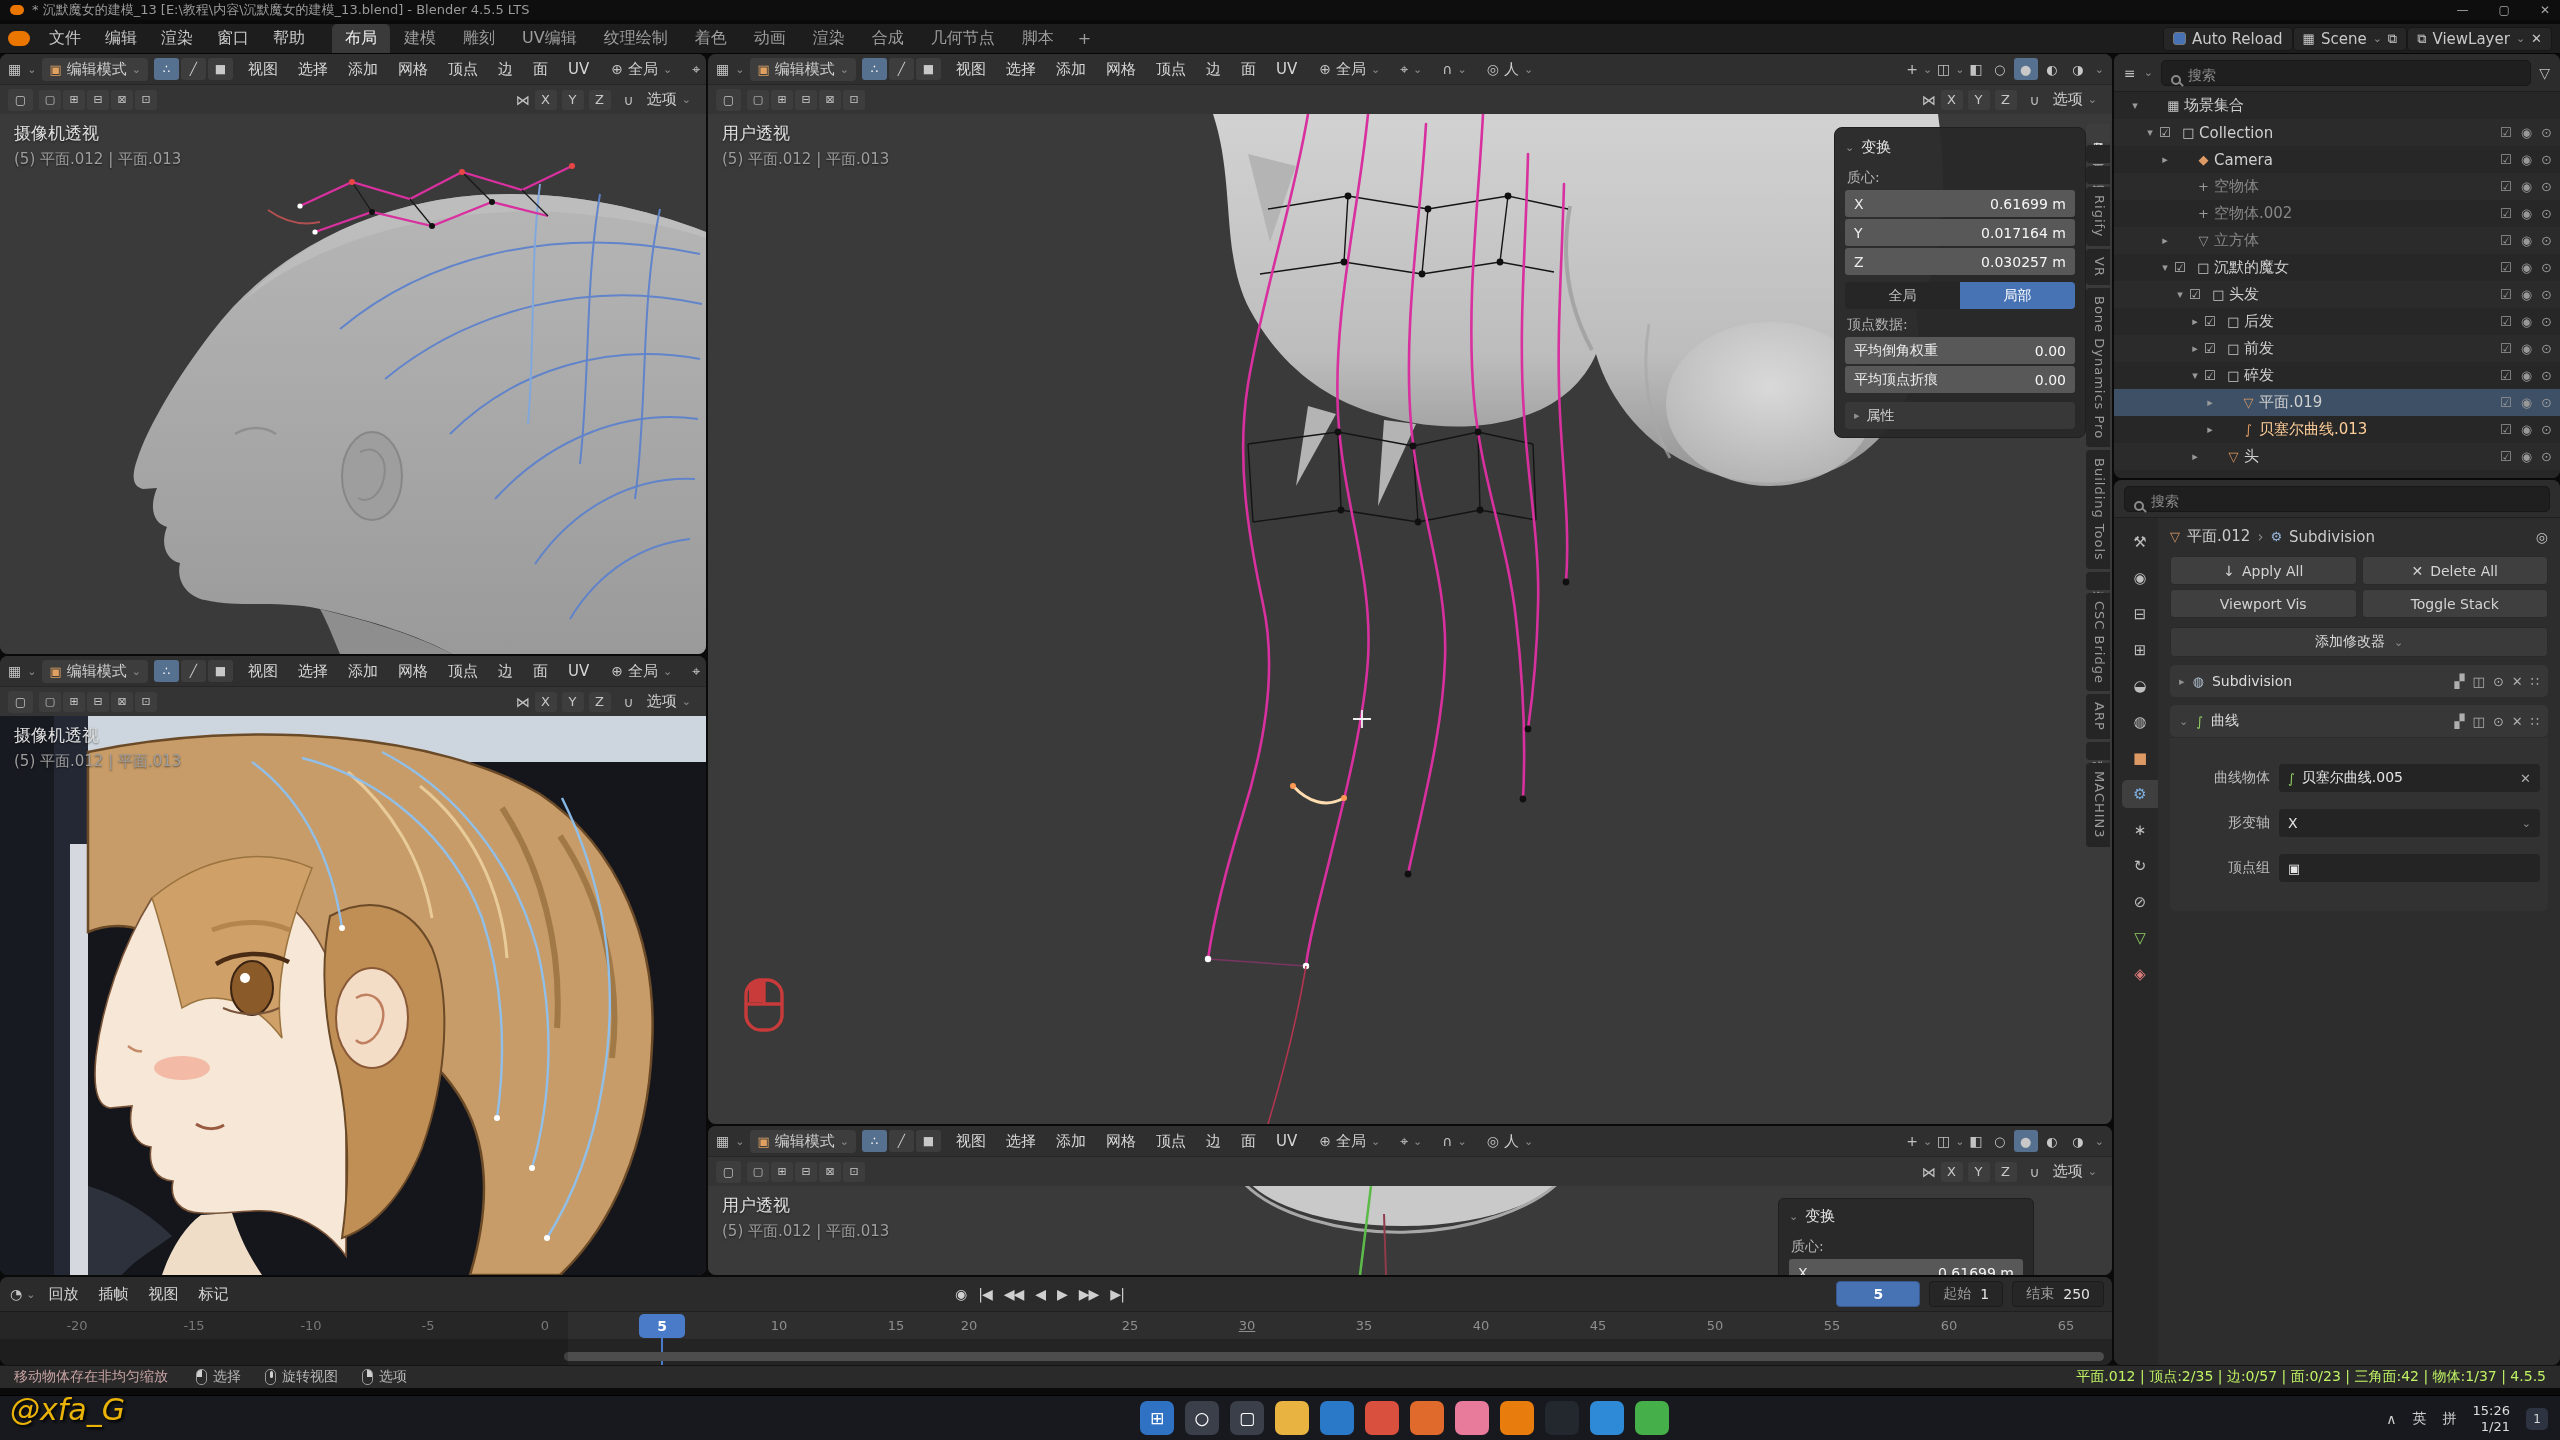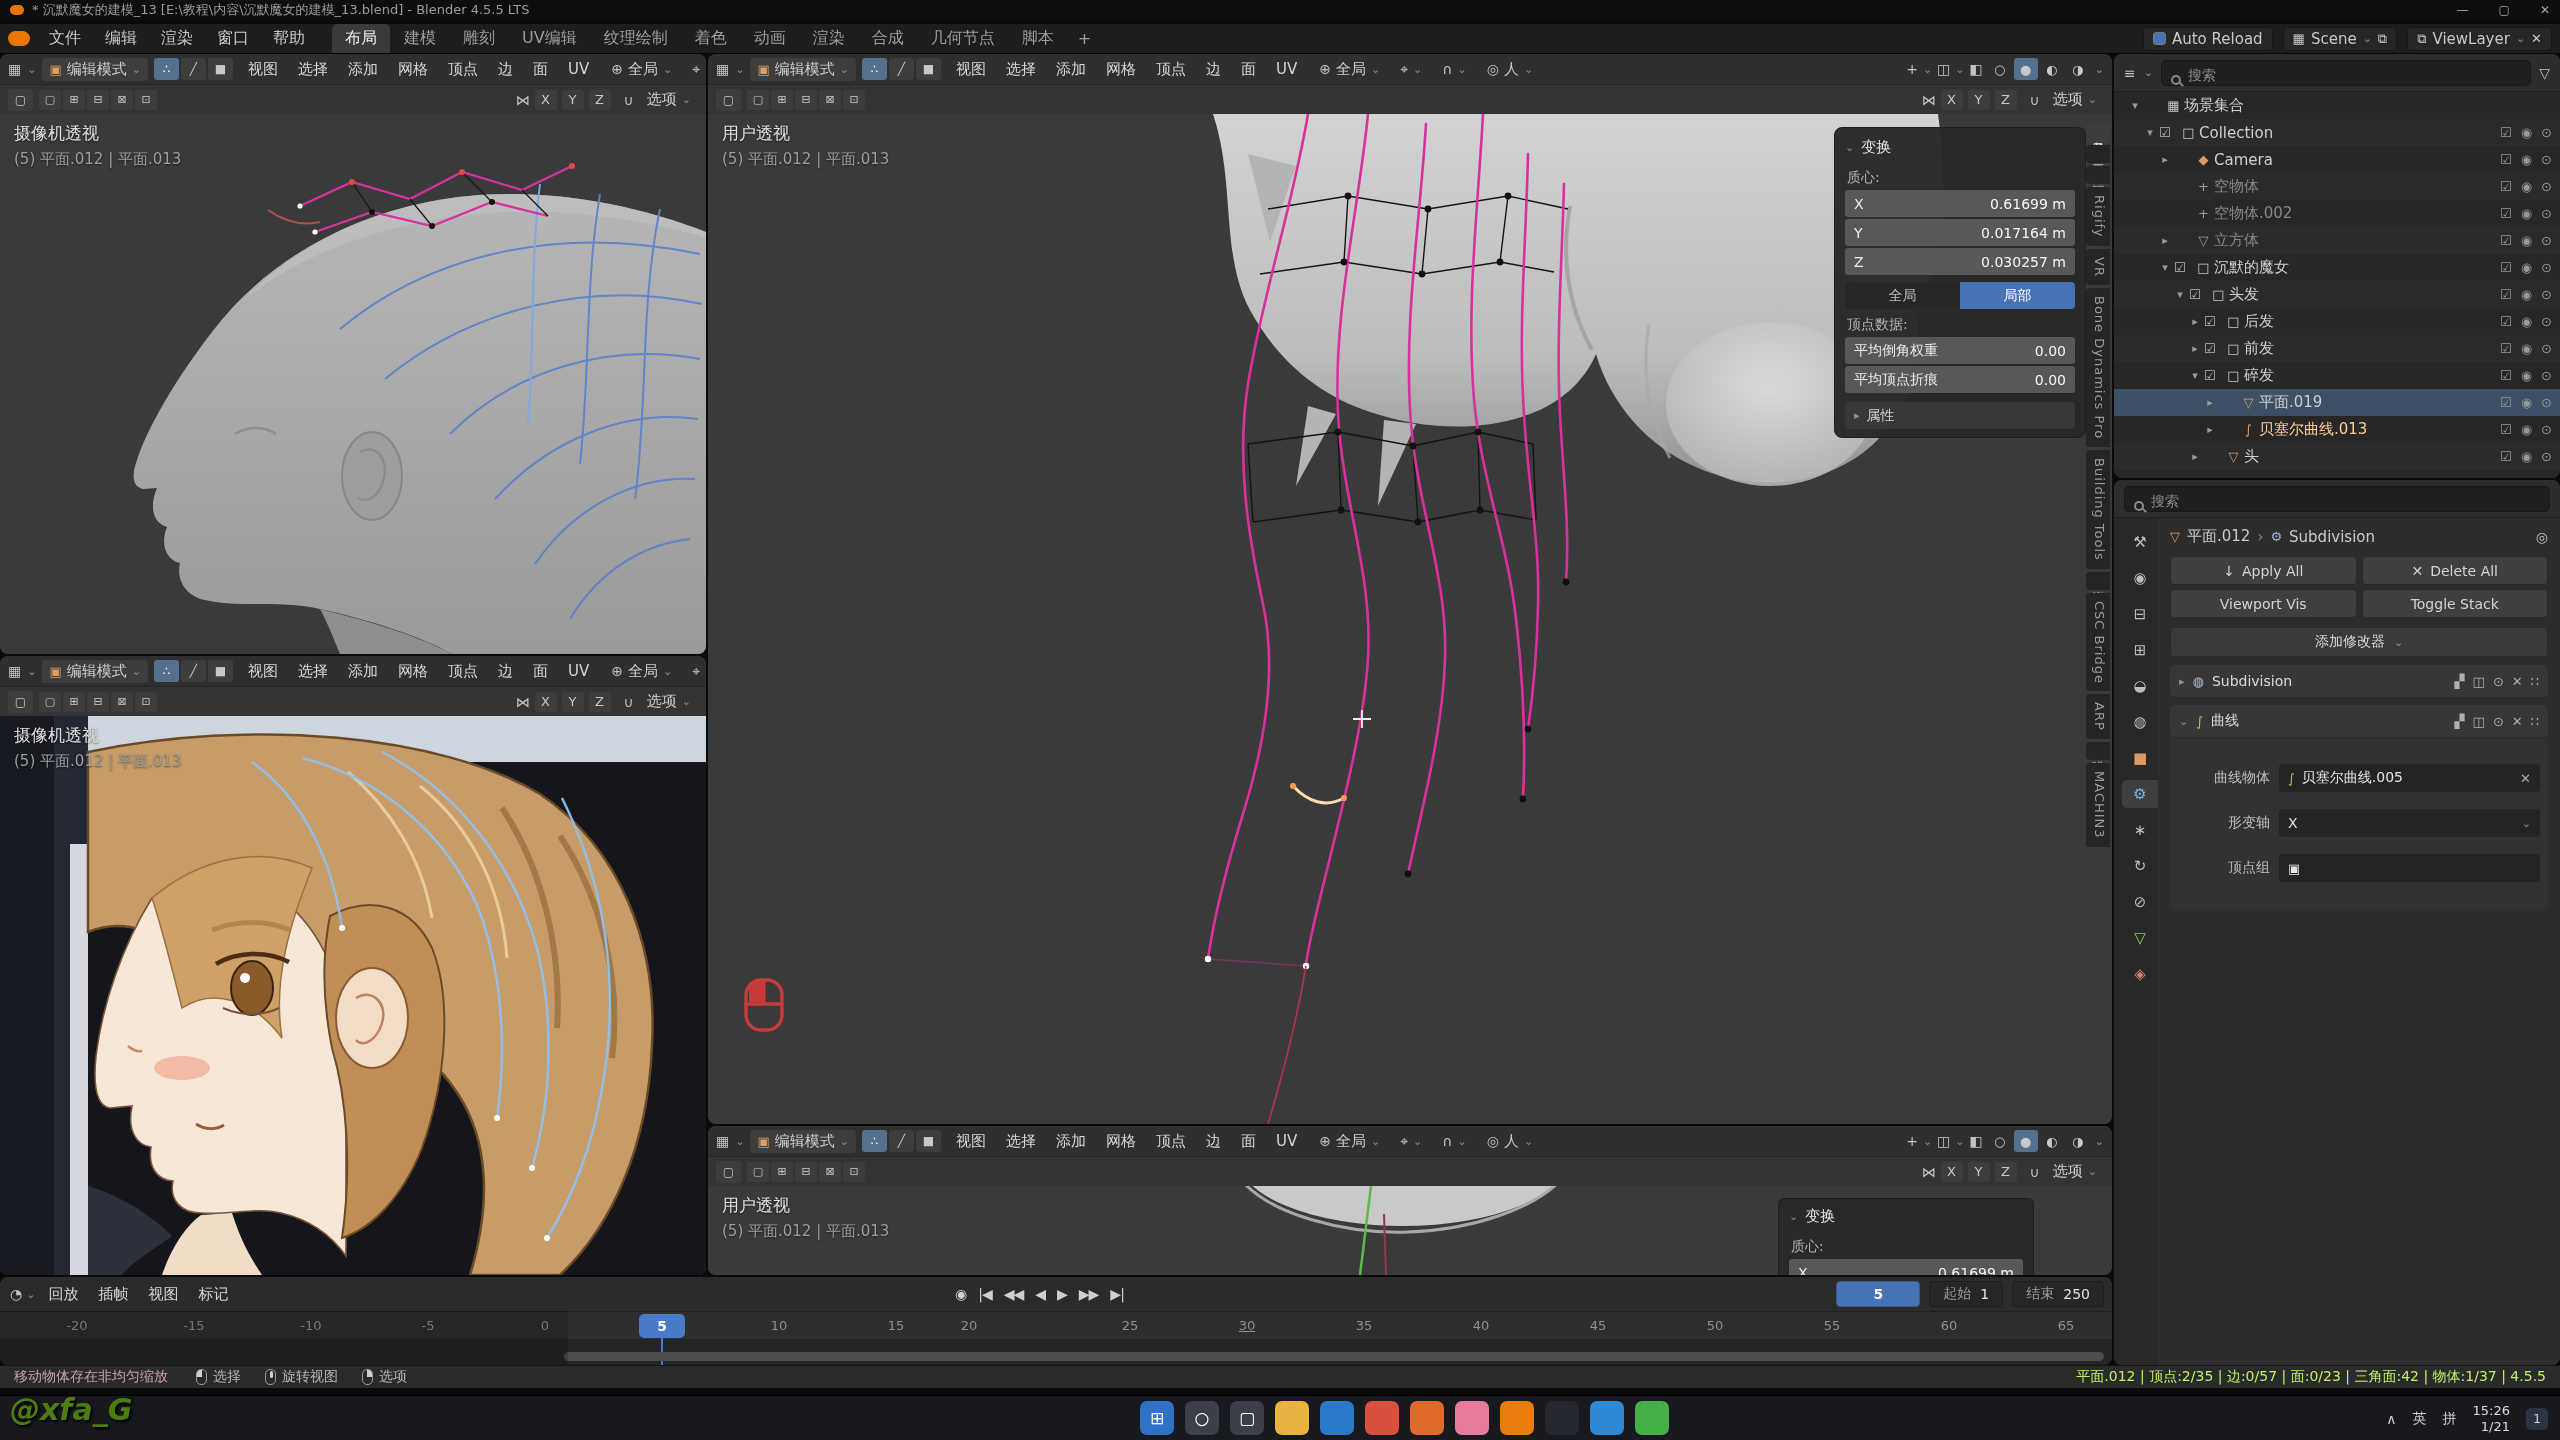--- a/index.html
+++ b/index.html
@@ -9,21 +9,21 @@
 .titlebar{position:absolute;left:0;top:0;width:2560px;height:20px;background:#0e0e0e;display:flex;align-items:center;gap:8px;padding:0 10px;font-size:13px;color:#9a9a9a}
 .applogo{width:14px;height:10px;background:#ea7600;border-radius:5px}
 .winbtns{margin-left:auto;display:flex;gap:30px;font-size:12px;color:#a8a8a8}
 .menubar{position:absolute;left:0;top:24px;width:2560px;height:30px;background:#1d1d1d;display:flex;align-items:center;gap:2px;padding:0 8px;border-bottom:1px solid #060606;font-size:16px}
 .blogo{width:22px;height:15px;background:#ea7600;border-radius:8px;margin-right:6px}
 .menu-item{padding:3px 11px;border-radius:4px;color:#c6c6c6}
 .ws-tabs{display:flex;gap:1px;margin-left:14px}
 .ws-tab{padding:4px 13px;border-radius:5px 5px 0 0;color:#9d9d9d}
 .ws-tab.active{background:#3a3a3a;color:#f0f0f0}
 .ws-add{padding:4px 9px;color:#9d9d9d}
-.mb-right{margin-left:auto;display:flex;gap:10px;align-items:center;font-size:15px}
+.mb-right{margin-left:auto;display:flex;align-items:center;font-size:15px}
 .mb-chip{display:inline-flex;align-items:center;gap:6px;background:#262626;border:1px solid #171717;border-radius:4px;padding:2px 9px;color:#c9c9c9}
 .cb{width:13px;height:13px;border:1px solid #777;border-radius:3px;background:#4772b3}
 
 .editor{position:absolute;background:#2e2e2e;border-radius:8px;overflow:hidden}
 .vph-slot{position:absolute;left:0;top:0;right:0;height:60px;z-index:5}
 .vp-h1,.vp-h2{height:30px;display:flex;align-items:center;gap:6px;padding:0 8px;background:#2f2f2f;white-space:nowrap;overflow:hidden}
 .vp-h1>*,.vp-h2>*{flex:0 0 auto}
 .vp-h2{background:#343434;border-top:1px solid #262626}
 .vspacer{flex:1 1 0 !important;min-width:0}
 .chip{display:inline-flex;align-items:center;gap:5px;padding:2px 7px;border-radius:4px;color:#cdcdcd;font-size:15px}
@@ -125,21 +125,21 @@
 .mouse.right::before{content:"";position:absolute;right:0;top:0;width:5px;height:7px;background:#cfcfcf;border-radius:0 4px 0 0}
 .sb-spacer{flex:1}
 .sb-stats{color:#bef264}
 
 .taskbar{position:absolute;left:0;top:1395px;width:2560px;height:45px;background:#17191e;border-top:1px solid #000}
 .tb-apps{position:absolute;left:1140px;top:5px;display:flex;gap:11px;align-items:center}
 .tb-app{width:34px;height:34px;border-radius:7px;display:flex;align-items:center;justify-content:center;color:#fff;font-size:17px}
 .tb-tray{position:absolute;right:12px;top:0;height:45px;display:flex;align-items:center;gap:16px;color:#cfcfcf;font-size:14px}
 .tb-clock{text-align:right;font-size:13px;line-height:16px;color:#dcdcdc}
 .tb-noti{min-width:22px;height:22px;background:#2d3340;border-radius:5px;display:flex;align-items:center;justify-content:center;font-size:12px;color:#d8d8d8}
-.watermark{position:absolute;left:10px;top:1392px;font-size:30px;font-weight:bold;font-style:italic;color:#4d7c0f;text-shadow:2px 2px 3px #000;z-index:50}
+.watermark{position:absolute;left:10px;top:1392px;font-size:30px;font-weight:normal;font-style:italic;color:#eab308;text-shadow:2px 2px 3px #000;z-index:50}
 </style>
 </head>
 <body>
 
 <div id="root">
 
   <div class="titlebar">
     <span class="applogo"></span>
     <span>* 沉默魔女的建模_13 [E:\教程\内容\沉默魔女的建模_13.blend] - Blender 4.5.5 LTS</span>
     <span class="winbtns">

